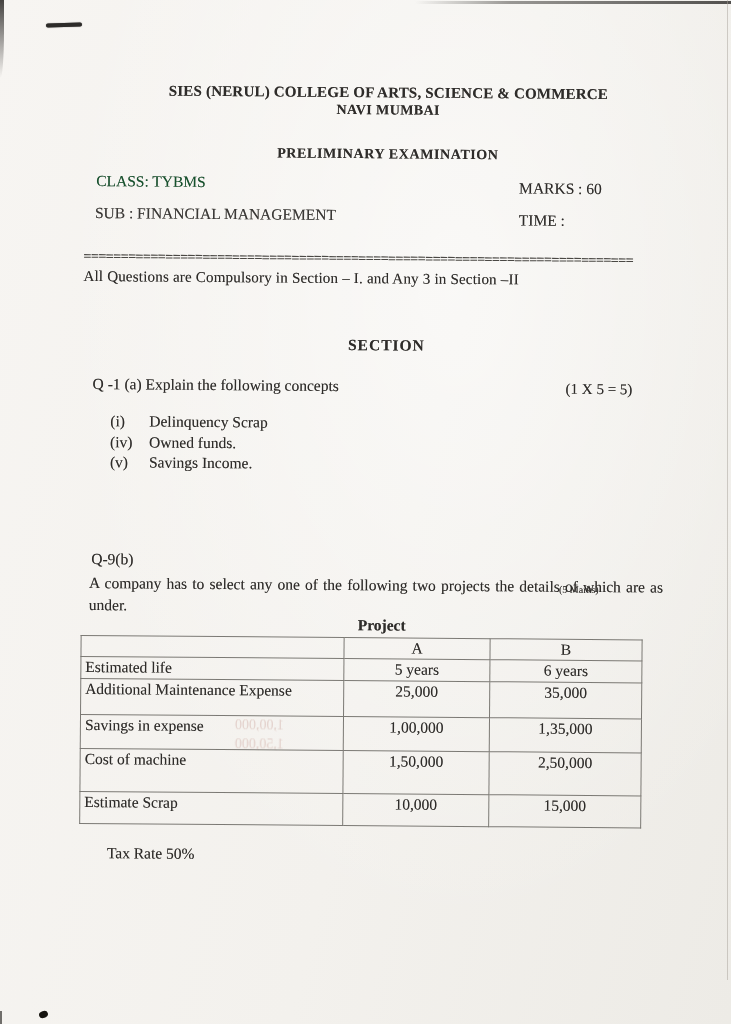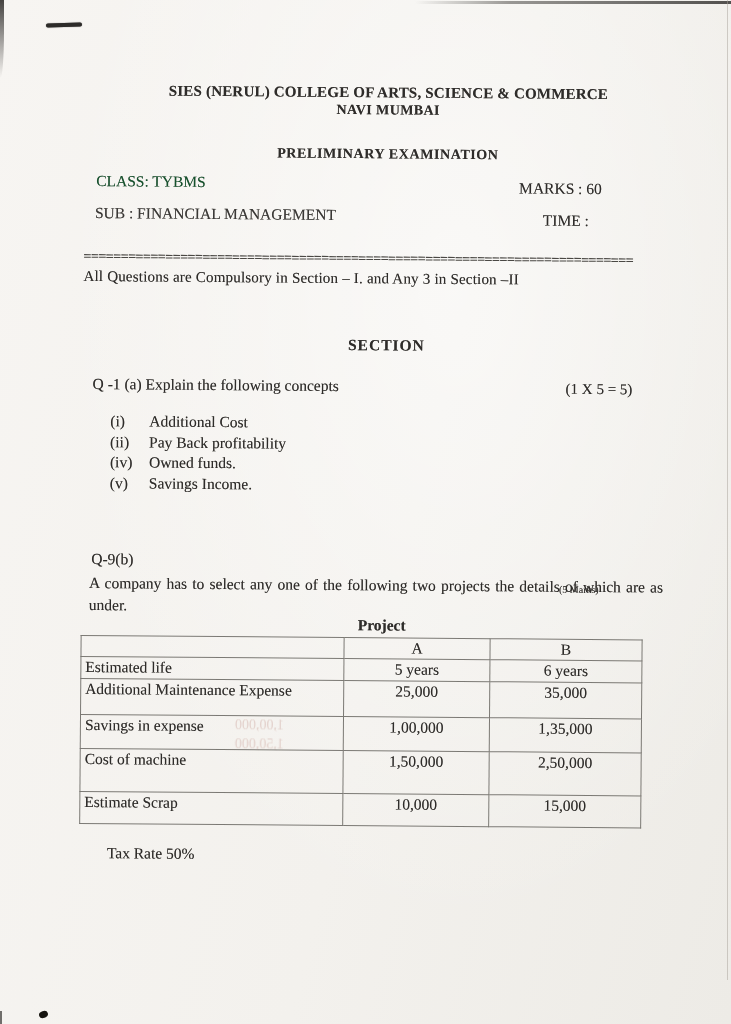--- a/index.html
+++ b/index.html
@@ -28,21 +28,21 @@
     transform:rotate(.45deg);transform-origin:top left;}
   .abs{position:absolute;}
   .centered{position:absolute;left:13px;width:581px;text-align:center;}
   .b{font-weight:bold;}
   .college1{top:2px;font-size:15px;letter-spacing:.2px;}
   .college2{top:20px;font-size:14px;letter-spacing:.4px;}
   .examtitle{top:64px;font-size:14px;letter-spacing:.6px;}
   .class-label{left:12px;top:92px;font-size:15.5px;color:#14532d;}
   .marks-label{left:435px;top:96px;font-size:15.5px;}
   .sub-label{left:11px;top:124px;font-size:15.5px;color:#3a3836;}
-  .time-label{left:435px;top:128px;font-size:15.5px;margin-left:24px;}
+  .time-label{left:435px;top:128px;font-size:15.5px;}
   .separator{left:0;top:168px;width:566px;overflow:hidden;white-space:nowrap;
     font-family:"DejaVu Sans Mono",monospace;font-size:13px;letter-spacing:-.4px;color:#4a4844;}
   .instructions{left:0;top:188px;font-size:15px;letter-spacing:.2px;}
   .sectiontitle{top:254px;font-size:15.5px;letter-spacing:1px;}
   .q1a-head{left:10px;top:295px;font-size:15.5px;}
   .q1a-marks{left:483px;top:297px;font-size:15px;}
   .qlist{left:28px;top:331px;font-size:15.5px;}
   .qlist .row{display:flex;height:20.5px;line-height:20.5px;}
   .qlist .num{width:39px;}
   .q1b-head{left:10px;top:470px;font-size:15.5px;}
@@ -87,25 +87,21 @@
   <div class="abs txt instructions">All Questions are Compulsory in Section – I. and Any 3 in Section –II</div>
 
   <div class="centered b txt sectiontitle">SECTION</div>
 
   <div class="abs txt q1a-head">Q -1 (a) Explain the following concepts</div>
   <div class="abs txt q1a-marks">(1 X 5 = 5)</div>
 
   <div class="abs txt qlist">
     <div class="row">
       <span class="num">(i)</span>
-      <span>Additional Cost</span>
-    </div>
-    <div class="row">
-      <span class="num">(ii)</span>
-      <span>Pay Back profitability</span>
+      <span>Delinquency Scrap</span>
     </div>
     <div class="row">
       <span class="num">(iv)</span>
       <span>Owned funds.</span>
     </div>
     <div class="row">
       <span class="num">(v)</span>
       <span>Savings Income.</span>
     </div>
   </div>

